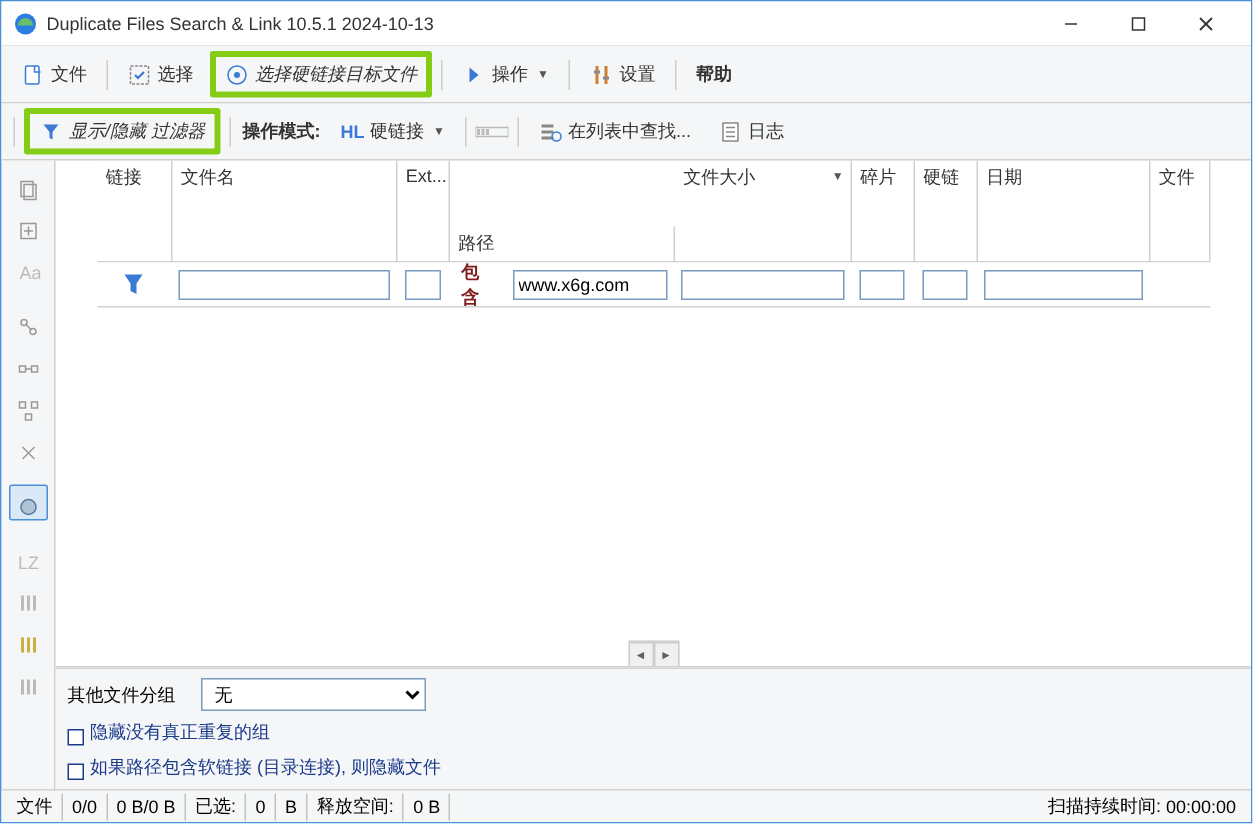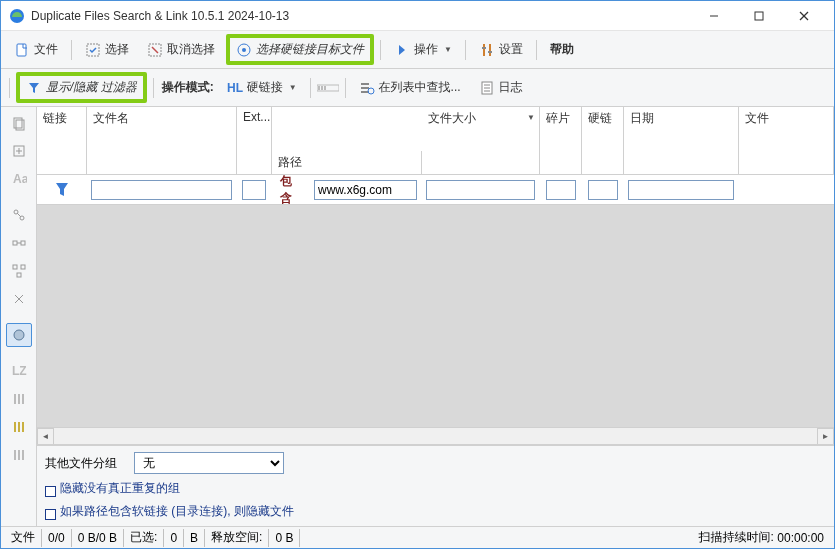--- a/index.html
+++ b/index.html
@@ -18,25 +18,25 @@
 .tb-btn { display: inline-flex; align-items: center; gap: 4px; padding: 3px 6px; border: 1px solid transparent; border-radius: 2px; cursor: pointer; color: #333; white-space: nowrap; }
 .tb-btn.framed { border: 4px solid #84cc16; font-style: italic; }
 .tb-btn .icn { width: 16px; height: 16px; display: inline-flex; align-items: center; justify-content: center; flex-shrink: 0; }
 .tb-btn .drop { margin-left: 2px; font-size: 8px; color: #555; }
 .tb-sep { width: 1px; height: 20px; background: #ccc; margin: 0 2px; }
 .tb-label { color: #333; padding: 0 2px; white-space: nowrap; }
 
 
 .main { flex: 1; display: flex; overflow: hidden; }
 .lefttools { width: 36px; background: #f5f6f7; border-right: 1px solid #d0d0d0; display: flex; flex-direction: column; align-items: center; padding-top: 4px; gap: 4px; }
-.lefttools .lt-btn { width: 26px; height: 24px; display: flex; align-items: center; justify-content: center; border: 1px solid transparent; border-radius: 2px; cursor: pointer; font-weight: bold; }
+.lefttools .lt-btn { width: 26px; height: 24px; display: flex; align-items: flex-end; justify-content: center; border: 1px solid transparent; border-radius: 2px; cursor: pointer; }
 .lefttools .lt-btn.sel { border: 1px solid #4a90d9; background: #dae8f7; }
 
 .content { flex: 1; display: flex; flex-direction: column; overflow: hidden; }
-.gridwrap { flex: 1; display: flex; flex-direction: column; overflow: hidden; border-bottom: 1px solid #d0d0d0; }
+.gridwrap { flex: 1; display: flex; flex-direction: column; overflow: hidden; border-bottom: 1px solid #d0d0d0; align-items: center; }
 .headerrow { display: flex; background: #fff; border-bottom: 1px solid #d0d0d0; }
 .headerrow .hcell { border-right: 1px solid #d0d0d0; padding: 3px 6px; color: #333; white-space: nowrap; overflow: hidden; cursor: pointer; position: relative; }
 .filterrow { display: flex; background: #fff; border-bottom: 1px solid #d0d0d0; align-items: center; height: 30px; }
 .filterrow .fcell { border-right: 1px solid transparent; display: flex; align-items: center; justify-content: center; padding: 2px 4px; }
 .filterrow input[type=text] { width: 100%; height: 20px; border: 1px solid #7a9ac0; padding: 0 3px; font-size: 12px; }
 .filterrow .contains { font-weight: bold; color: #7f1d1d; padding: 0 4px; }
 .gridbody { flex: 1; background: #d9d9d9; position: relative; overflow: hidden; }
 .hscroll { height: 17px; background: #f0f0f0; border-top: 1px solid #d0d0d0; display: flex; align-items: center; }
 .hscroll .arrow { width: 17px; height: 17px; display: flex; align-items: center; justify-content: center; background: #f0f0f0; border: 1px solid #cdcdcd; cursor: pointer; font-size: 8px; color: #606060; }
 .hscroll .track { flex: 1; height: 17px; background: #f0f0f0; }
@@ -113,29 +113,20 @@
     </div>
     <div class="tb-sep"></div>
     <div class="tb-btn">
       <span class="icn">
           <svg width="16" height="16">
             <rect x="2" y="2" width="12" height="12" fill="none" stroke="#888" stroke-dasharray="2 1"></rect>
             <path d="M5 8l2 2 4-4" stroke="#3a7bd5" fill="none" stroke-width="1.5"></path>
           </svg>
         </span>
       <span>选择</span>
-    </div>
-    <div class="tb-btn">
-      <span class="icn">
-          <svg width="16" height="16">
-            <rect x="2" y="2" width="12" height="12" fill="none" stroke="#888" stroke-dasharray="2 1"></rect>
-            <line x1="5" y1="5" x2="11" y2="11" stroke="#c05050" stroke-width="1.5"></line>
-          </svg>
-        </span>
-      <span>取消选择</span>
     </div>
     <div class="tb-btn framed">
       <span class="icn">
           <svg width="16" height="16">
             <circle cx="8" cy="8" r="6" fill="none" stroke="#3a7bd5"></circle>
             <circle cx="8" cy="8" r="2" fill="#3a7bd5"></circle>
           </svg>
         </span>
       <span>选择硬链接目标文件</span>
     </div>

